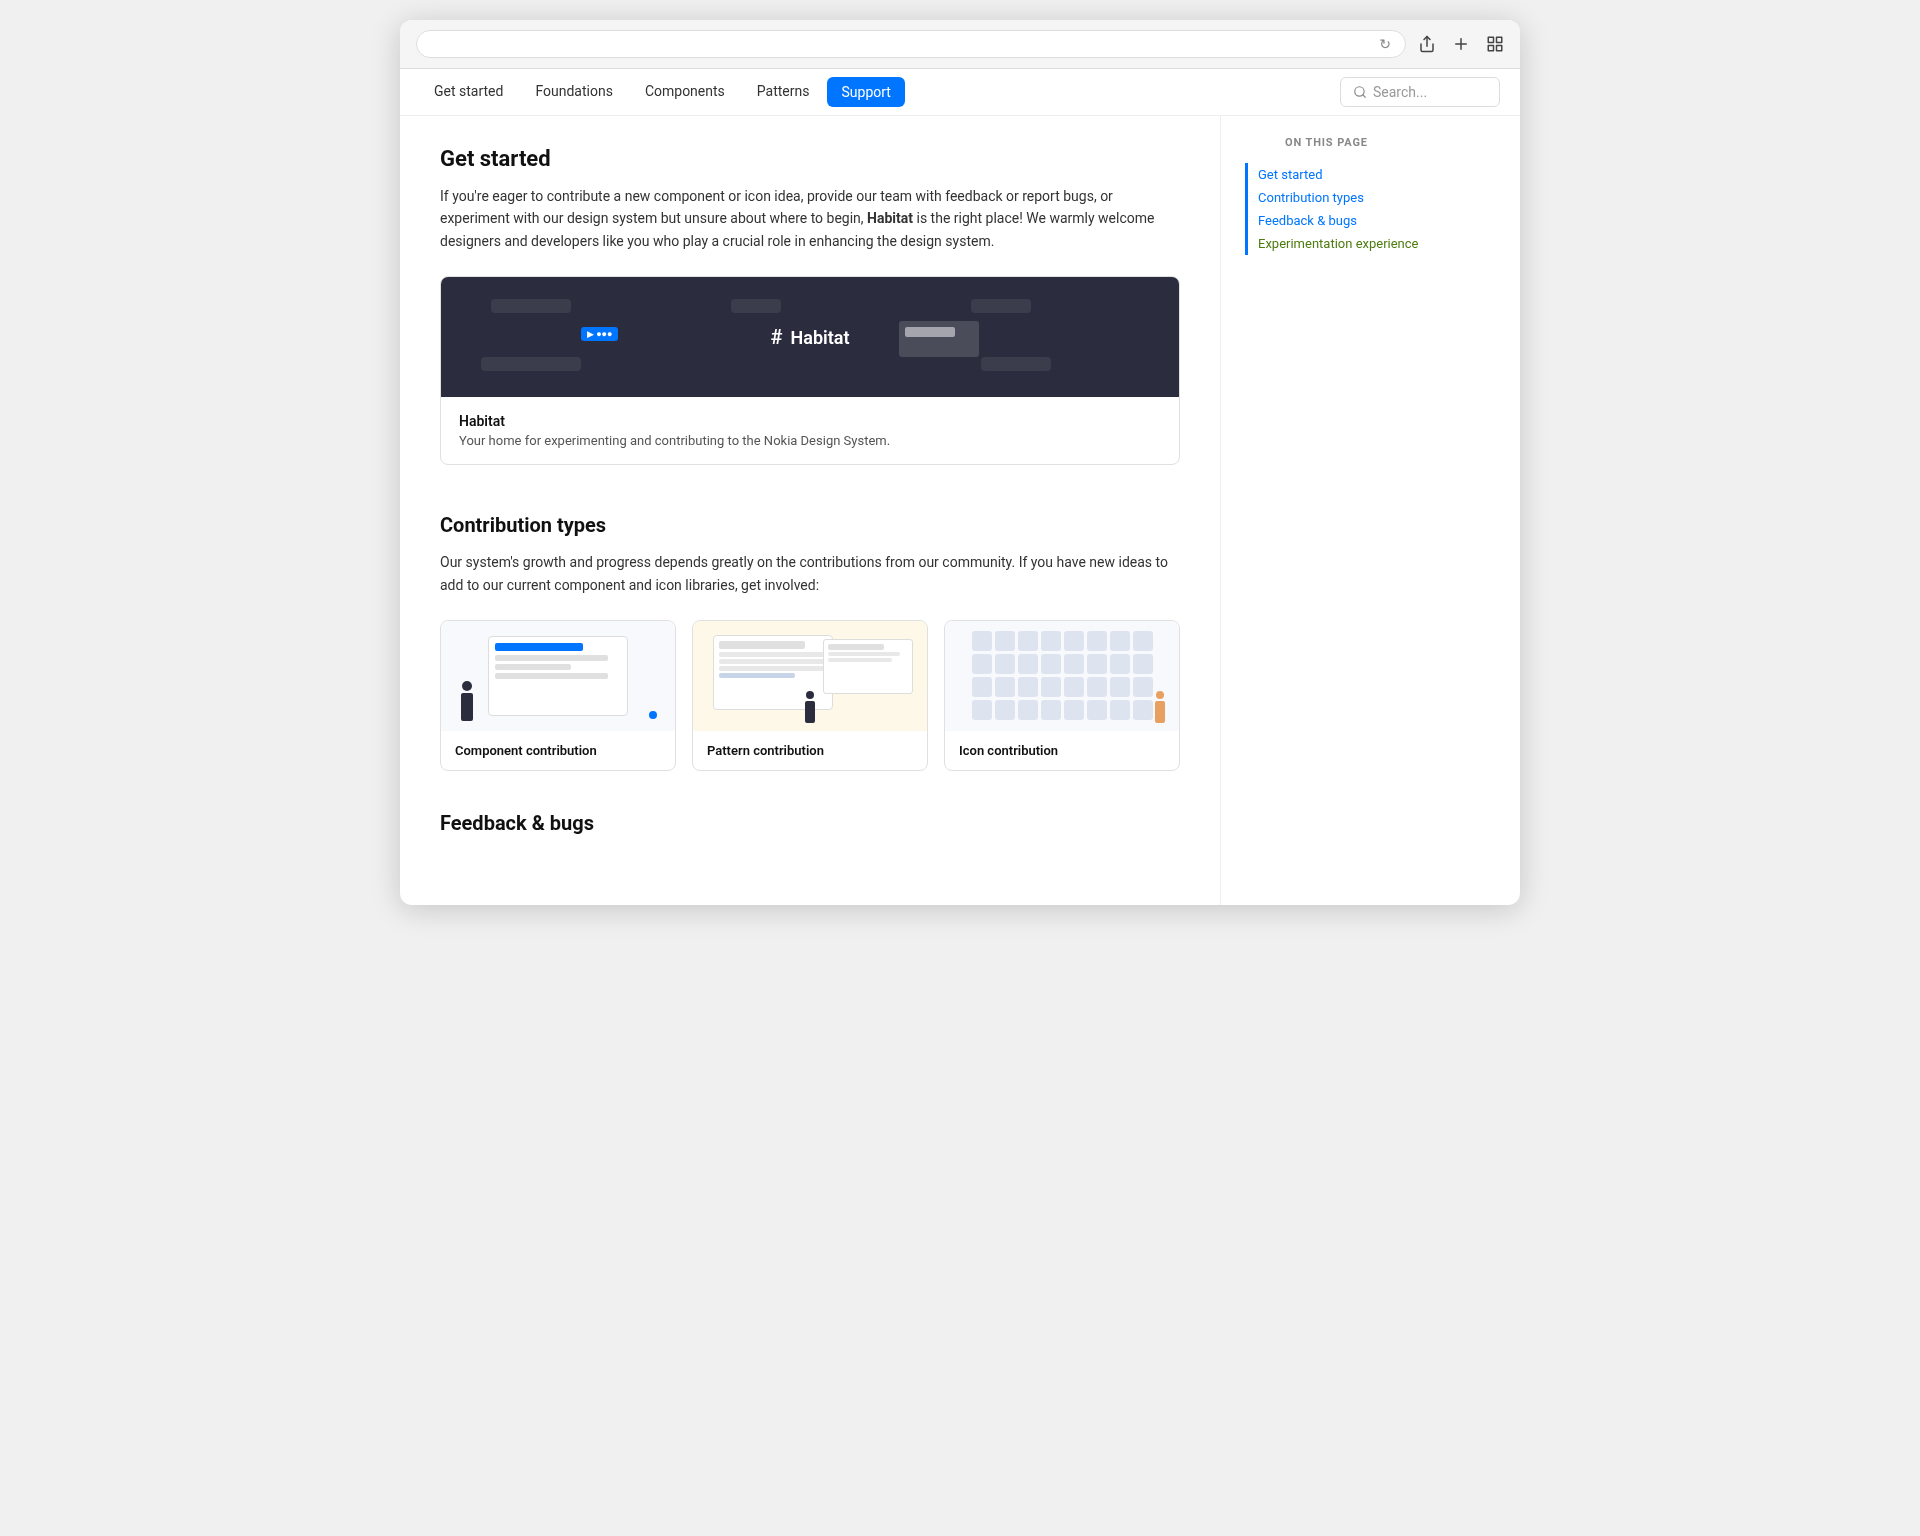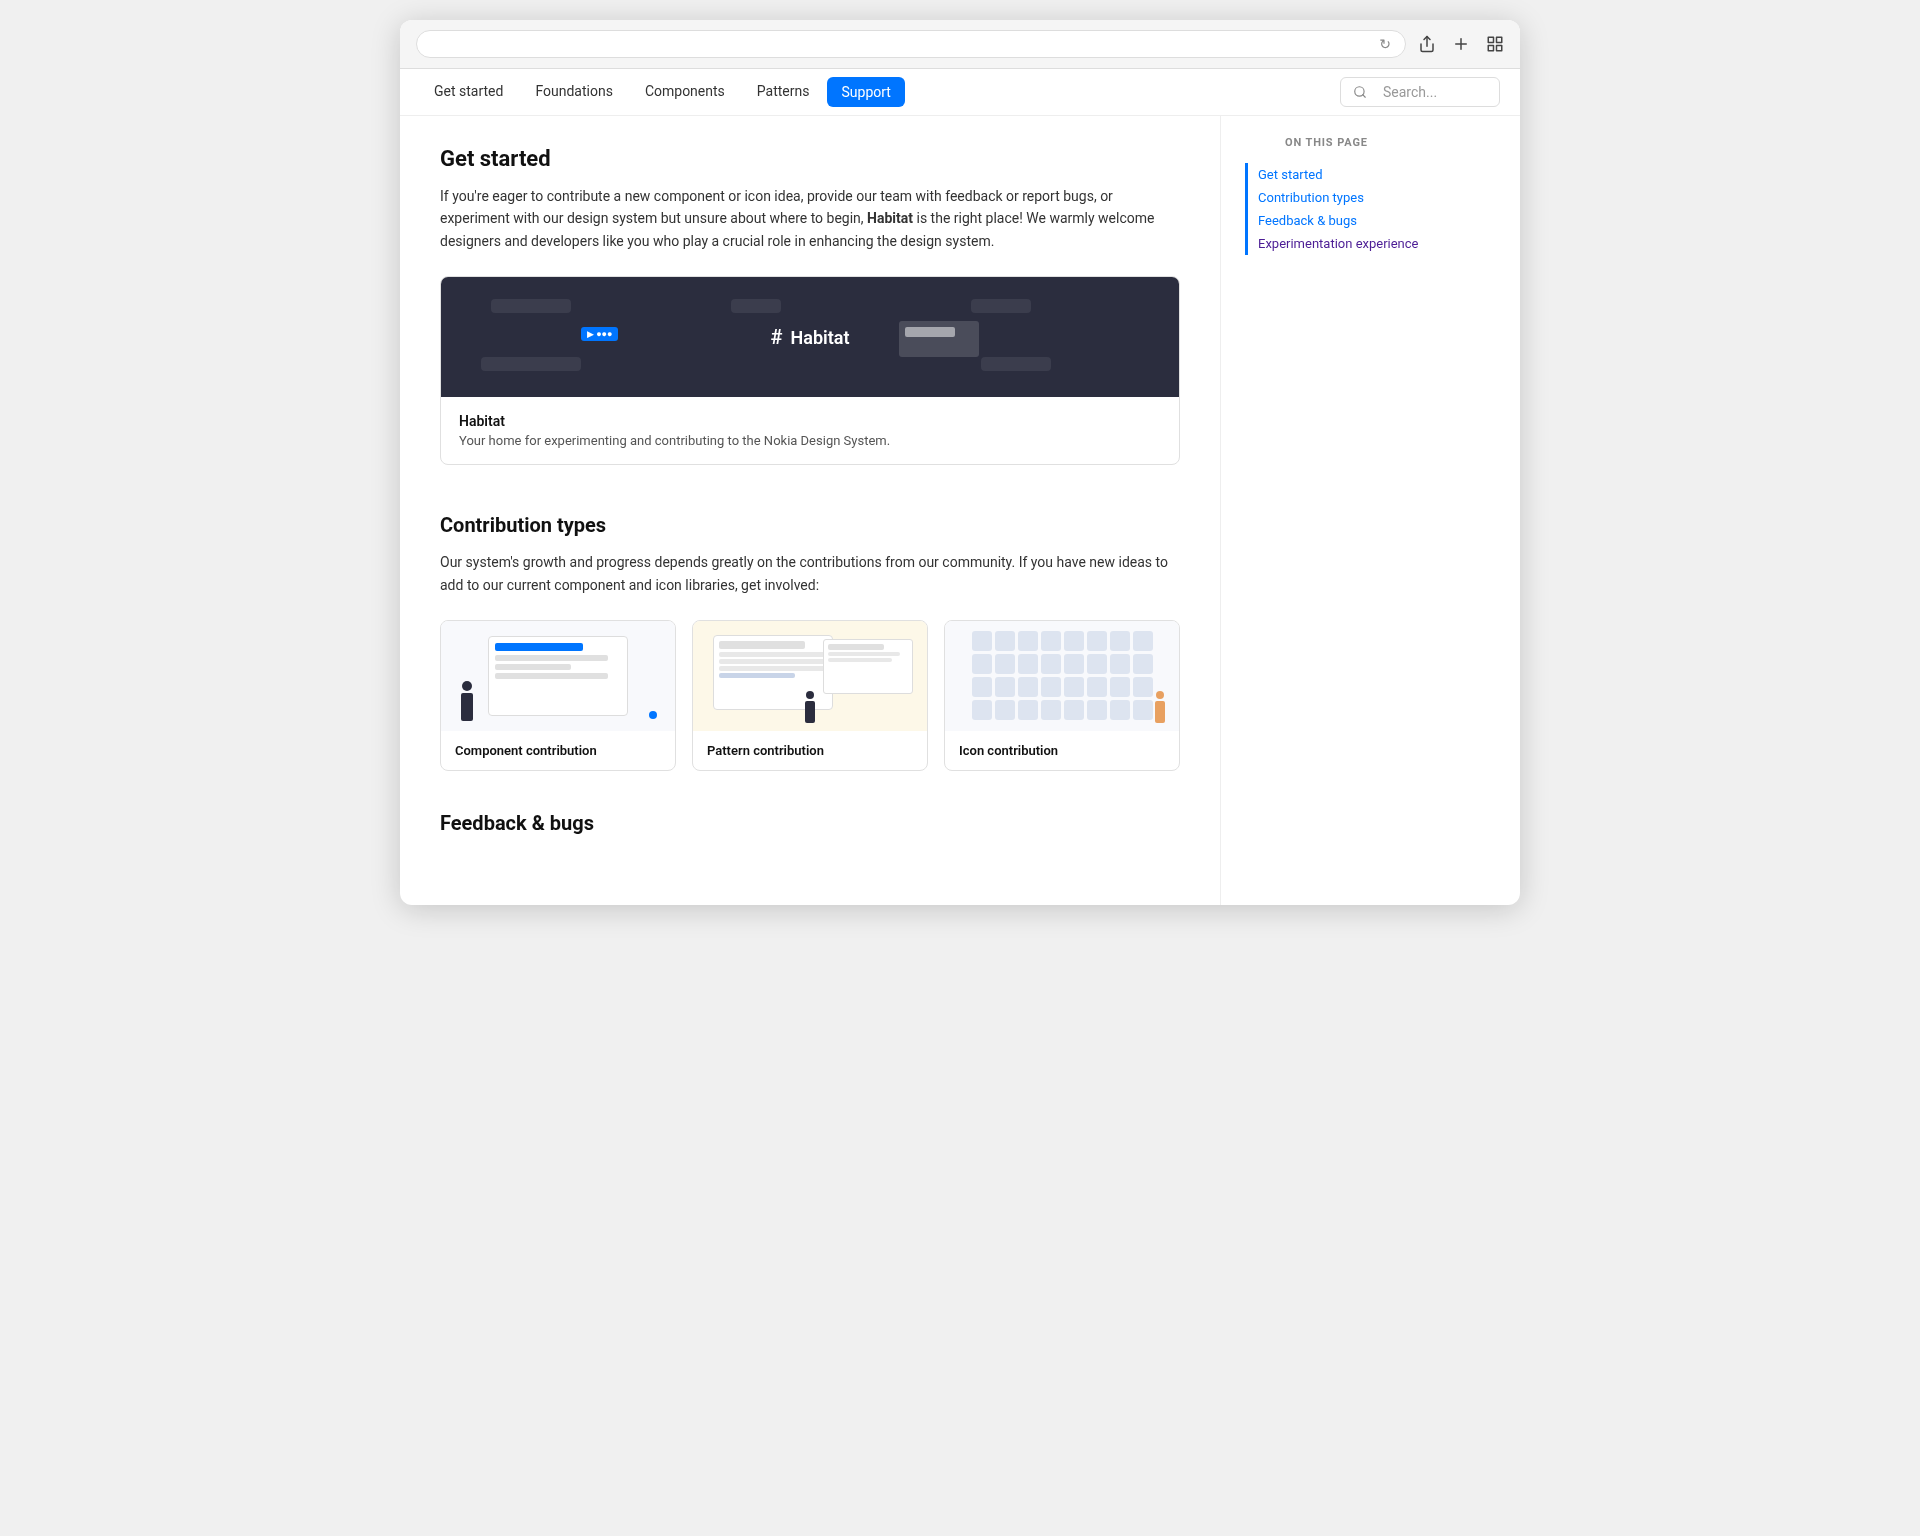--- a/index.html
+++ b/index.html
@@ -89,21 +89,21 @@
       border-radius: 6px;
       padding: 7px 14px;
       border-bottom: none;
     }
     .search-box {
       display: flex;
       align-items: center;
       border: 1px solid #ddd;
       border-radius: 6px;
       padding: 6px 12px;
-      gap: 16px;
+      gap: 6px;
       font-size: 14px;
       color: #999;
       cursor: pointer;
       min-width: 160px;
     }
 
     
     .main-layout {
       display: flex;
       min-height: 600px;
@@ -361,21 +361,21 @@
       margin-left: 40px;
     }
     .sidebar-nav-item {
       display: block;
       font-size: 13px;
       color: #0075FF;
       text-decoration: none;
       padding: 4px 0;
       cursor: pointer;
     }
-    .sidebar-nav-item.inactive { color: #4c1d95; }
+    .sidebar-nav-item.inactive { color: #4d7c0f; }
     .sidebar-border {
       border-left: 3px solid #0075FF;
       padding-left: 10px;
     }
   </style>
 </head>
 <body>
 
 <div class="browser-window">
 

